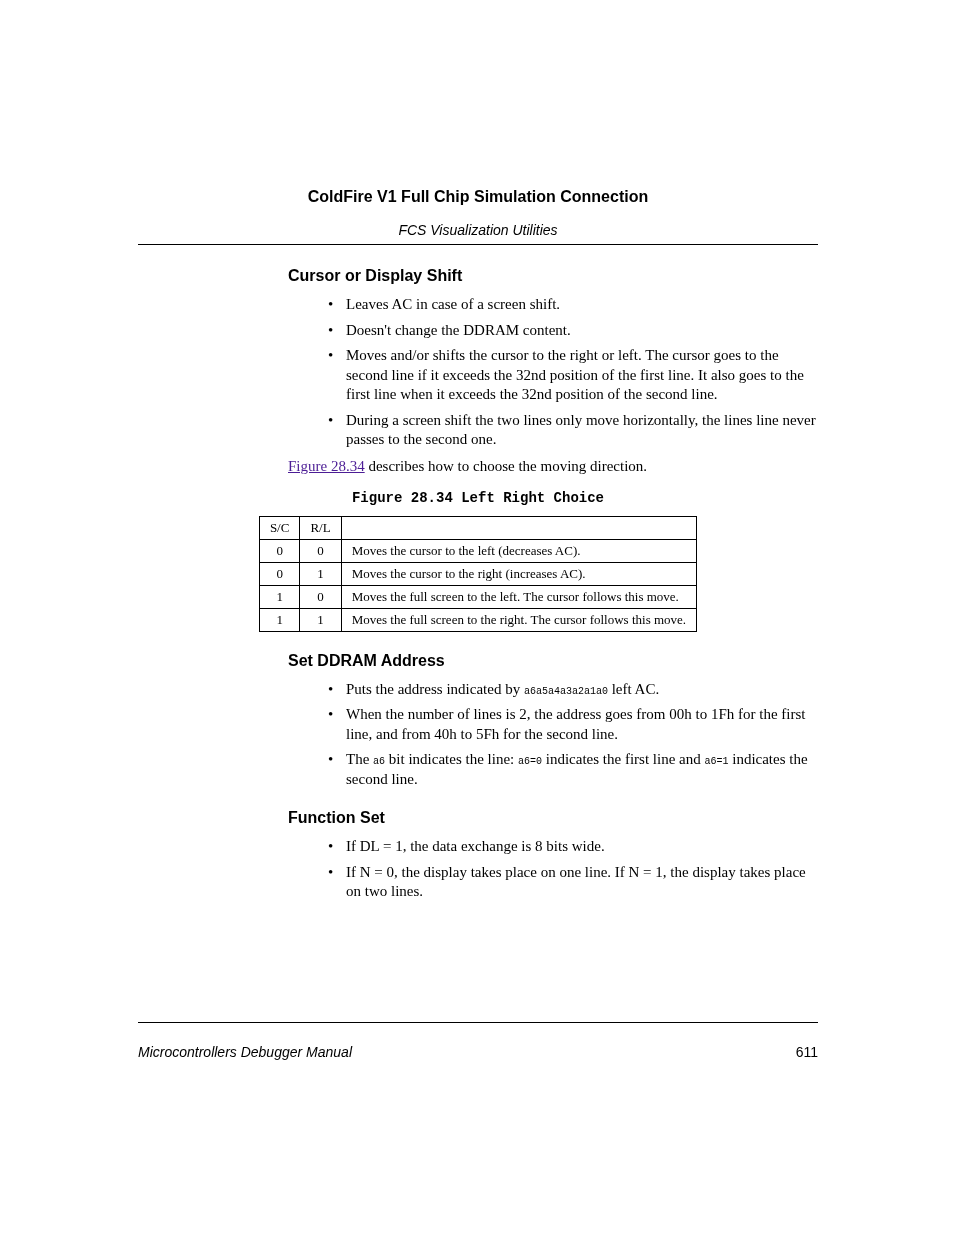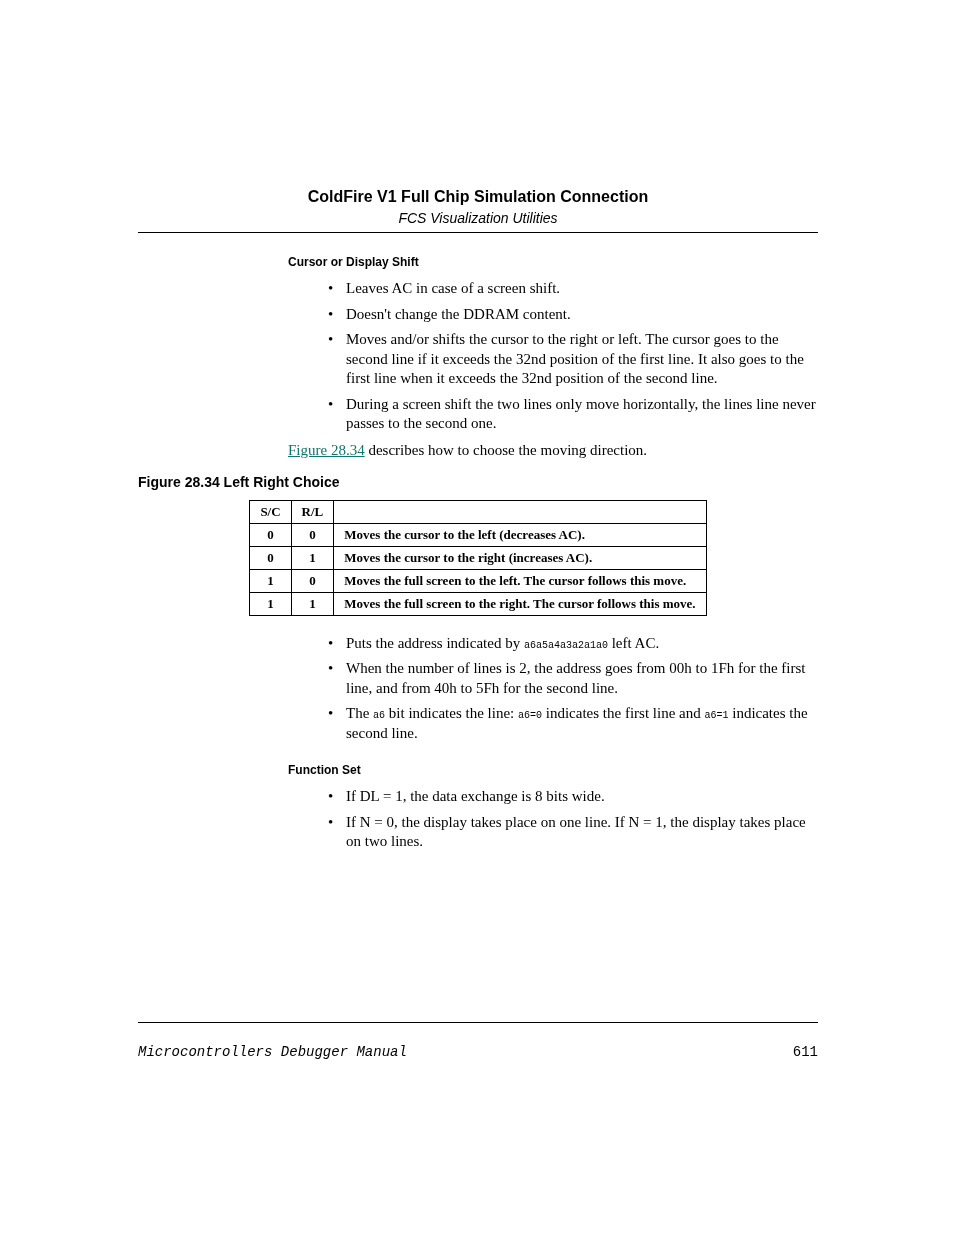--- a/index.html
+++ b/index.html
@@ -23,36 +23,36 @@
   }
   .running-head .bold {
     font-family: Arial, Helvetica, sans-serif;
     font-weight: bold;
     font-size: 16px;
   }
   .running-head .ital {
     font-family: Arial, Helvetica, sans-serif;
     font-style: italic;
     font-size: 14px;
-    margin-top: 4px;
+    margin-top: 16px;
   }
   .hr {
     border: none;
     border-top: 1.5px solid #000;
     margin-top: 6px;
     margin-bottom: 22px;
   }
   .content {
     margin-left: 150px;
     width: 530px;
   }
   h2.section {
     font-family: Arial, Helvetica, sans-serif;
     font-weight: bold;
-    font-size: 12px;
+    font-size: 16px;
     margin-bottom: 10px;
     margin-top: 20px;
   }
   h2.section.first { margin-top: 0; }
   ul.bullets {
     list-style: none;
     margin-left: 0;
     padding-left: 0;
   }
   ul.bullets li {
@@ -70,64 +70,65 @@
     top: 0;
     font-size: 15px;
   }
   .para {
     font-size: 15px;
     line-height: 1.35;
     margin-top: 6px;
     margin-bottom: 6px;
   }
   .figlink {
-    color: #0f766e;
+    color: #4c1d95;
     text-decoration: underline;
     cursor: pointer;
   }
   .figcap {
-    font-family: Liberation Sans, sans-serif;
+    font-family: Liberation Mono, monospace;
     font-weight: bold;
     font-size: 14px;
     margin-top: 14px;
     margin-bottom: 10px;
+    text-align: center;
   }
   .tblwrap {
     display: flex;
     justify-content: center;
     margin-bottom: 18px;
   }
   table.tbl {
     border-collapse: collapse;
     font-size: 13px;
   }
   table.tbl th, table.tbl td {
     border: 1px solid #000;
     padding: 3px 10px;
     text-align: left;
-    font-weight: bold;
+    font-weight: normal;
   }
   table.tbl th.c, table.tbl td.c { text-align: center; }
   .mono { font-family: "Courier New", monospace; font-size: 10px; }
   .footer-hr {
     position: absolute;
     left: 138px;
     top: 1022px;
     width: 680px;
     border: none;
     border-top: 1.5px solid #000;
   }
   .footer {
     position: absolute;
     left: 138px;
     top: 1044px;
     width: 680px;
     display: flex;
     justify-content: space-between;
-    font-family: Liberation Mono, monospace;
+    font-family: Liberation Sans, sans-serif;
     font-size: 14px;
   }
   .footer .title { font-style: italic; }
 </style>
 </head>
 <body>
 
 <div class="page">
   <div class="running-head">
     <div class="bold">ColdFire V1 Full Chip Simulation Connection</div>
@@ -176,20 +177,21 @@
       <tr>
         <td class="c">1</td>
         <td class="c">1</td>
         <td>Moves the full screen to the right. The cursor follows this move.</td>
       </tr>
     </tbody>
       </table>
   </div>
 
   <div class="content">
+    <h2 class="section">Set DDRAM Address</h2>
     <ul class="bullets">
       <li>
         <span>Puts the address indicated by </span><span class="mono">a6a5a4a3a2a1a0</span><span> left AC.</span>
       </li>
       <li>When the number of lines is 2, the address goes from 00h to 1Fh for the first line, and from 40h to 5Fh for the second line.</li>
       <li>
         <span>The </span><span class="mono">a6</span><span> bit indicates the line: </span><span class="mono">a6=0</span><span> indicates the first line and </span><span class="mono">a6=1</span><span> indicates the second line.</span>
       </li>
     </ul>
 

